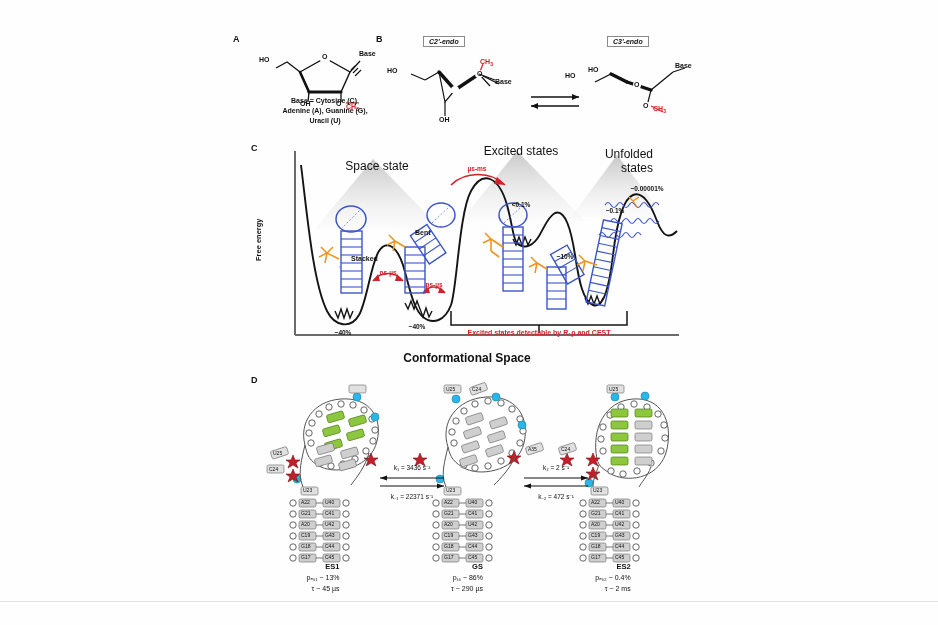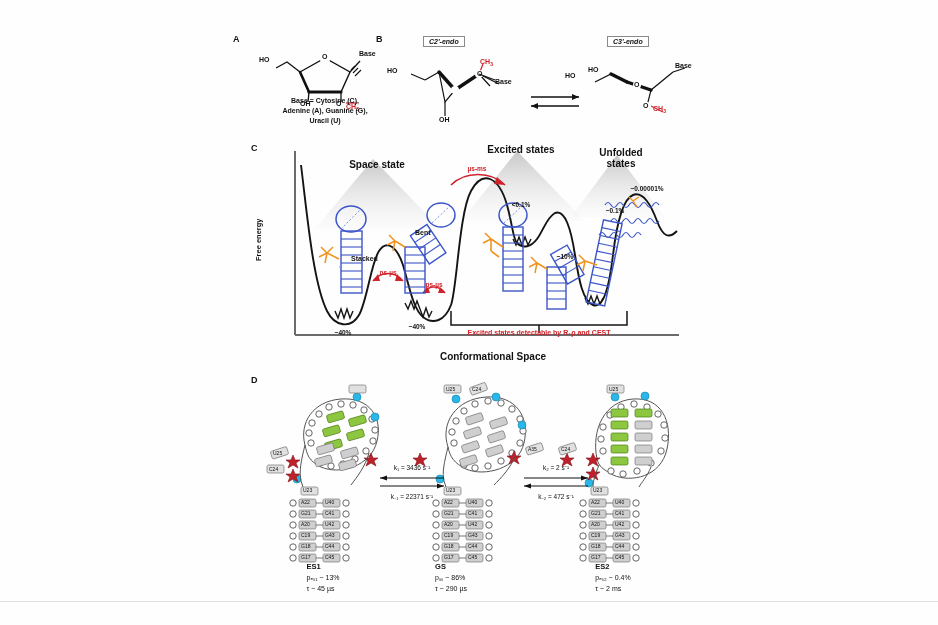--- a/index.html
+++ b/index.html
@@ -44,46 +44,46 @@
 
   
   #panelC{position:absolute;left:255px;top:143px;width:430px;height:225px;}
   .axis-y-label{
     position:absolute;left:-1px;top:118px;
     transform:rotate(-90deg);transform-origin:left top;
     font-size:7.5px;font-weight:bold;color:#111;white-space:nowrap;
   }
   .axis-x-label{
     position:absolute;left:212px;top:208px;transform:translateX(-50%);
-    font-size:10px;font-weight:bold;color:#111;margin-left:26px;
+    font-size:12px;font-weight:bold;color:#111;
   }
   .region-title{
-    position:absolute;font-size:10px;font-weight:bold;color:#111;
-    transform:translateX(-50%);text-align:center;
+    position:absolute;font-size:12px;font-weight:normal;color:#111;
+    transform:translateX(-50%);text-align:right;
   }
   .pop-label{
     position:absolute;font-size:6.5px;font-weight:bold;color:#111;
     transform:translateX(-50%);text-align:center;
   }
   .rate-label{
     position:absolute;font-size:6.5px;font-weight:bold;color:#d0222a;
     transform:translateX(-50%);text-align:center;
   }
   .state-name{
     position:absolute;font-size:7px;font-weight:bold;color:#111;
   }
   .cest-note{
     position:absolute;font-size:7px;font-weight:bold;color:#d0222a;
     transform:translateX(-50%);text-align:center;white-space:nowrap;
   }
 
   
   #panelD{position:absolute;left:255px;top:375px;width:430px;height:220px;}
   .struct-caption{
-    position:absolute;text-align:left;transform:translateX(-50%);
+    position:absolute;text-align:right;transform:translateX(-50%);
     font-size:7px;color:#111;line-height:11px;
   }
   .struct-caption .nm{font-weight:bold;font-size:7.5px;display:block;}
   .kin{
     position:absolute;text-align:center;transform:translateX(-50%);
     font-size:6.5px;color:#111;white-space:nowrap;
   }
   sub{font-size:0.72em;}
 </style>
 </head>
@@ -749,21 +749,21 @@
         <polygon points="4,12 11,9.5 11,14.5" fill="#111"></polygon>
       </svg>
       <div class="kin" style="left:39px;top:29px;">k₋₂ = 472 s⁻¹</div>
     </div>
 
     <div class="struct-caption" style="left:68px;top:186px;">
       <span class="nm">ES1</span>
       <span>pₑₛ₁ ~ 13%</span><br>
       <span>τ ~ 45 µs</span>
     </div>
-    <div class="struct-caption" style="left:196px;top:186px;">
+    <div class="struct-caption" style="left:212px;top:186px;">
       <span class="nm">GS</span>
       <span>pₛₛ ~ 86%</span><br>
       <span>τ ~ 290 µs</span>
     </div>
     <div class="struct-caption" style="left:358px;top:186px;">
       <span class="nm">ES2</span>
       <span>pₑₛ₂ ~ 0.4%</span><br>
       <span>τ ~ 2 ms</span>
     </div>
   </div>

